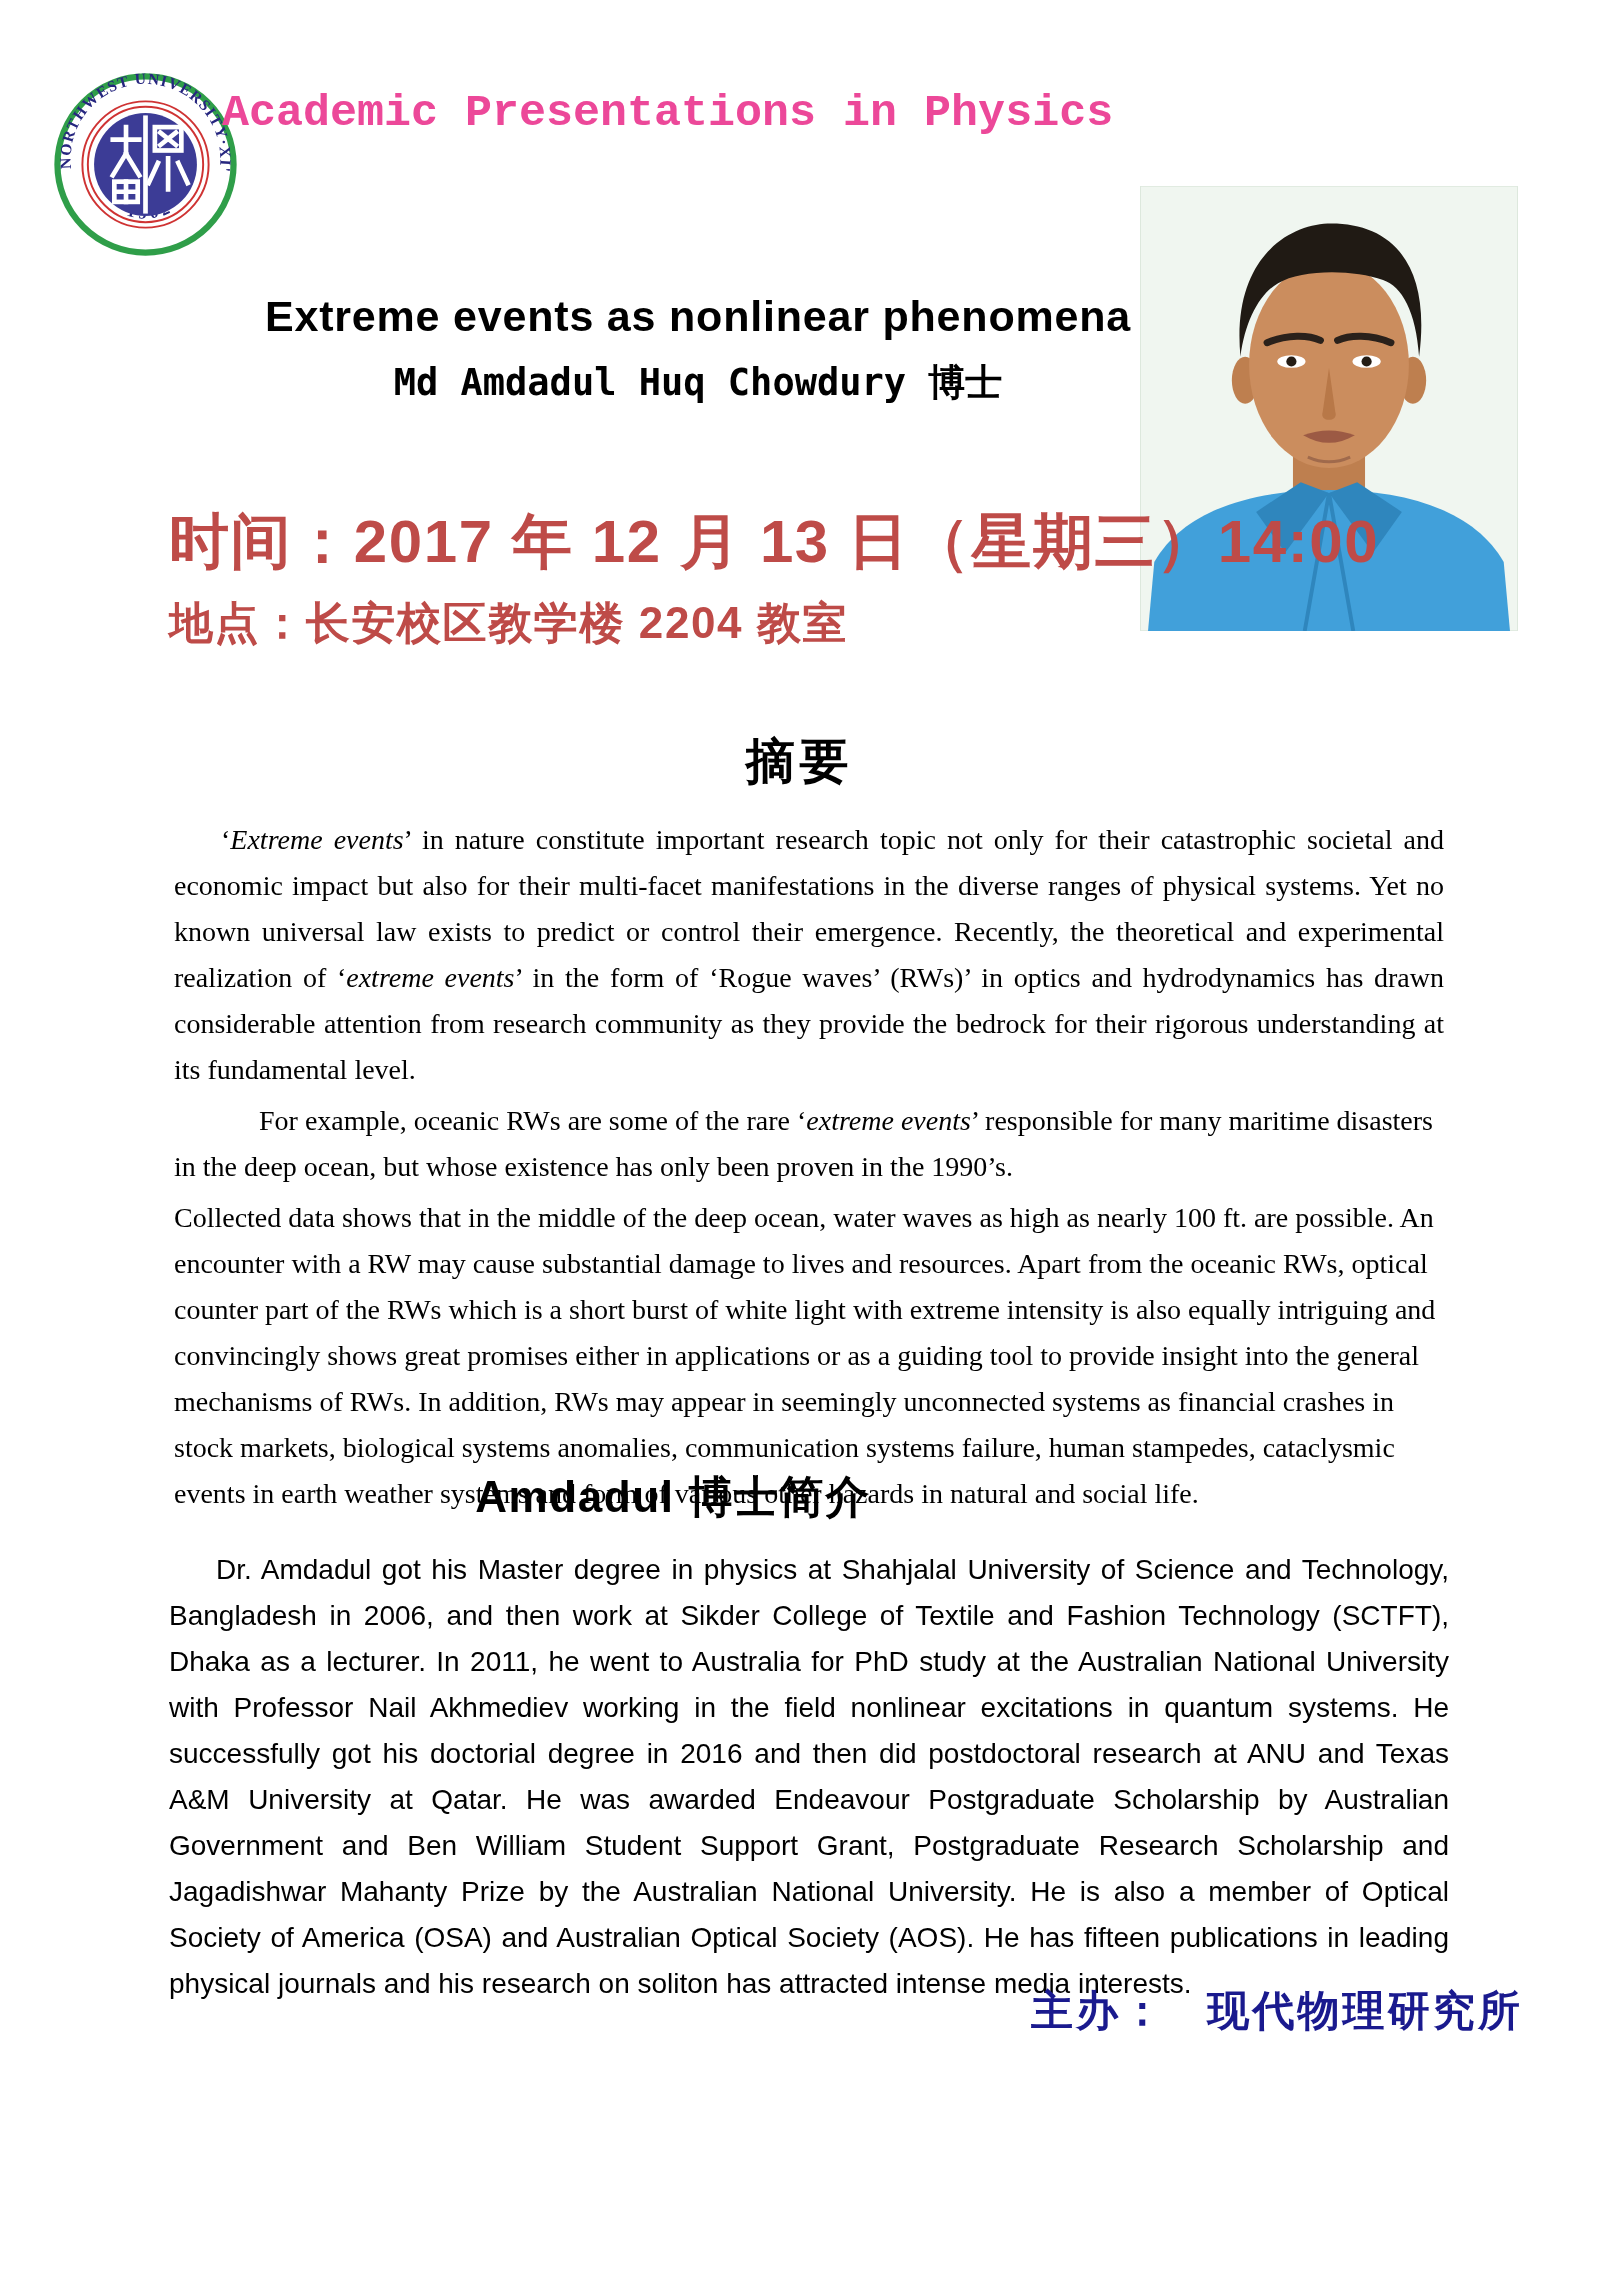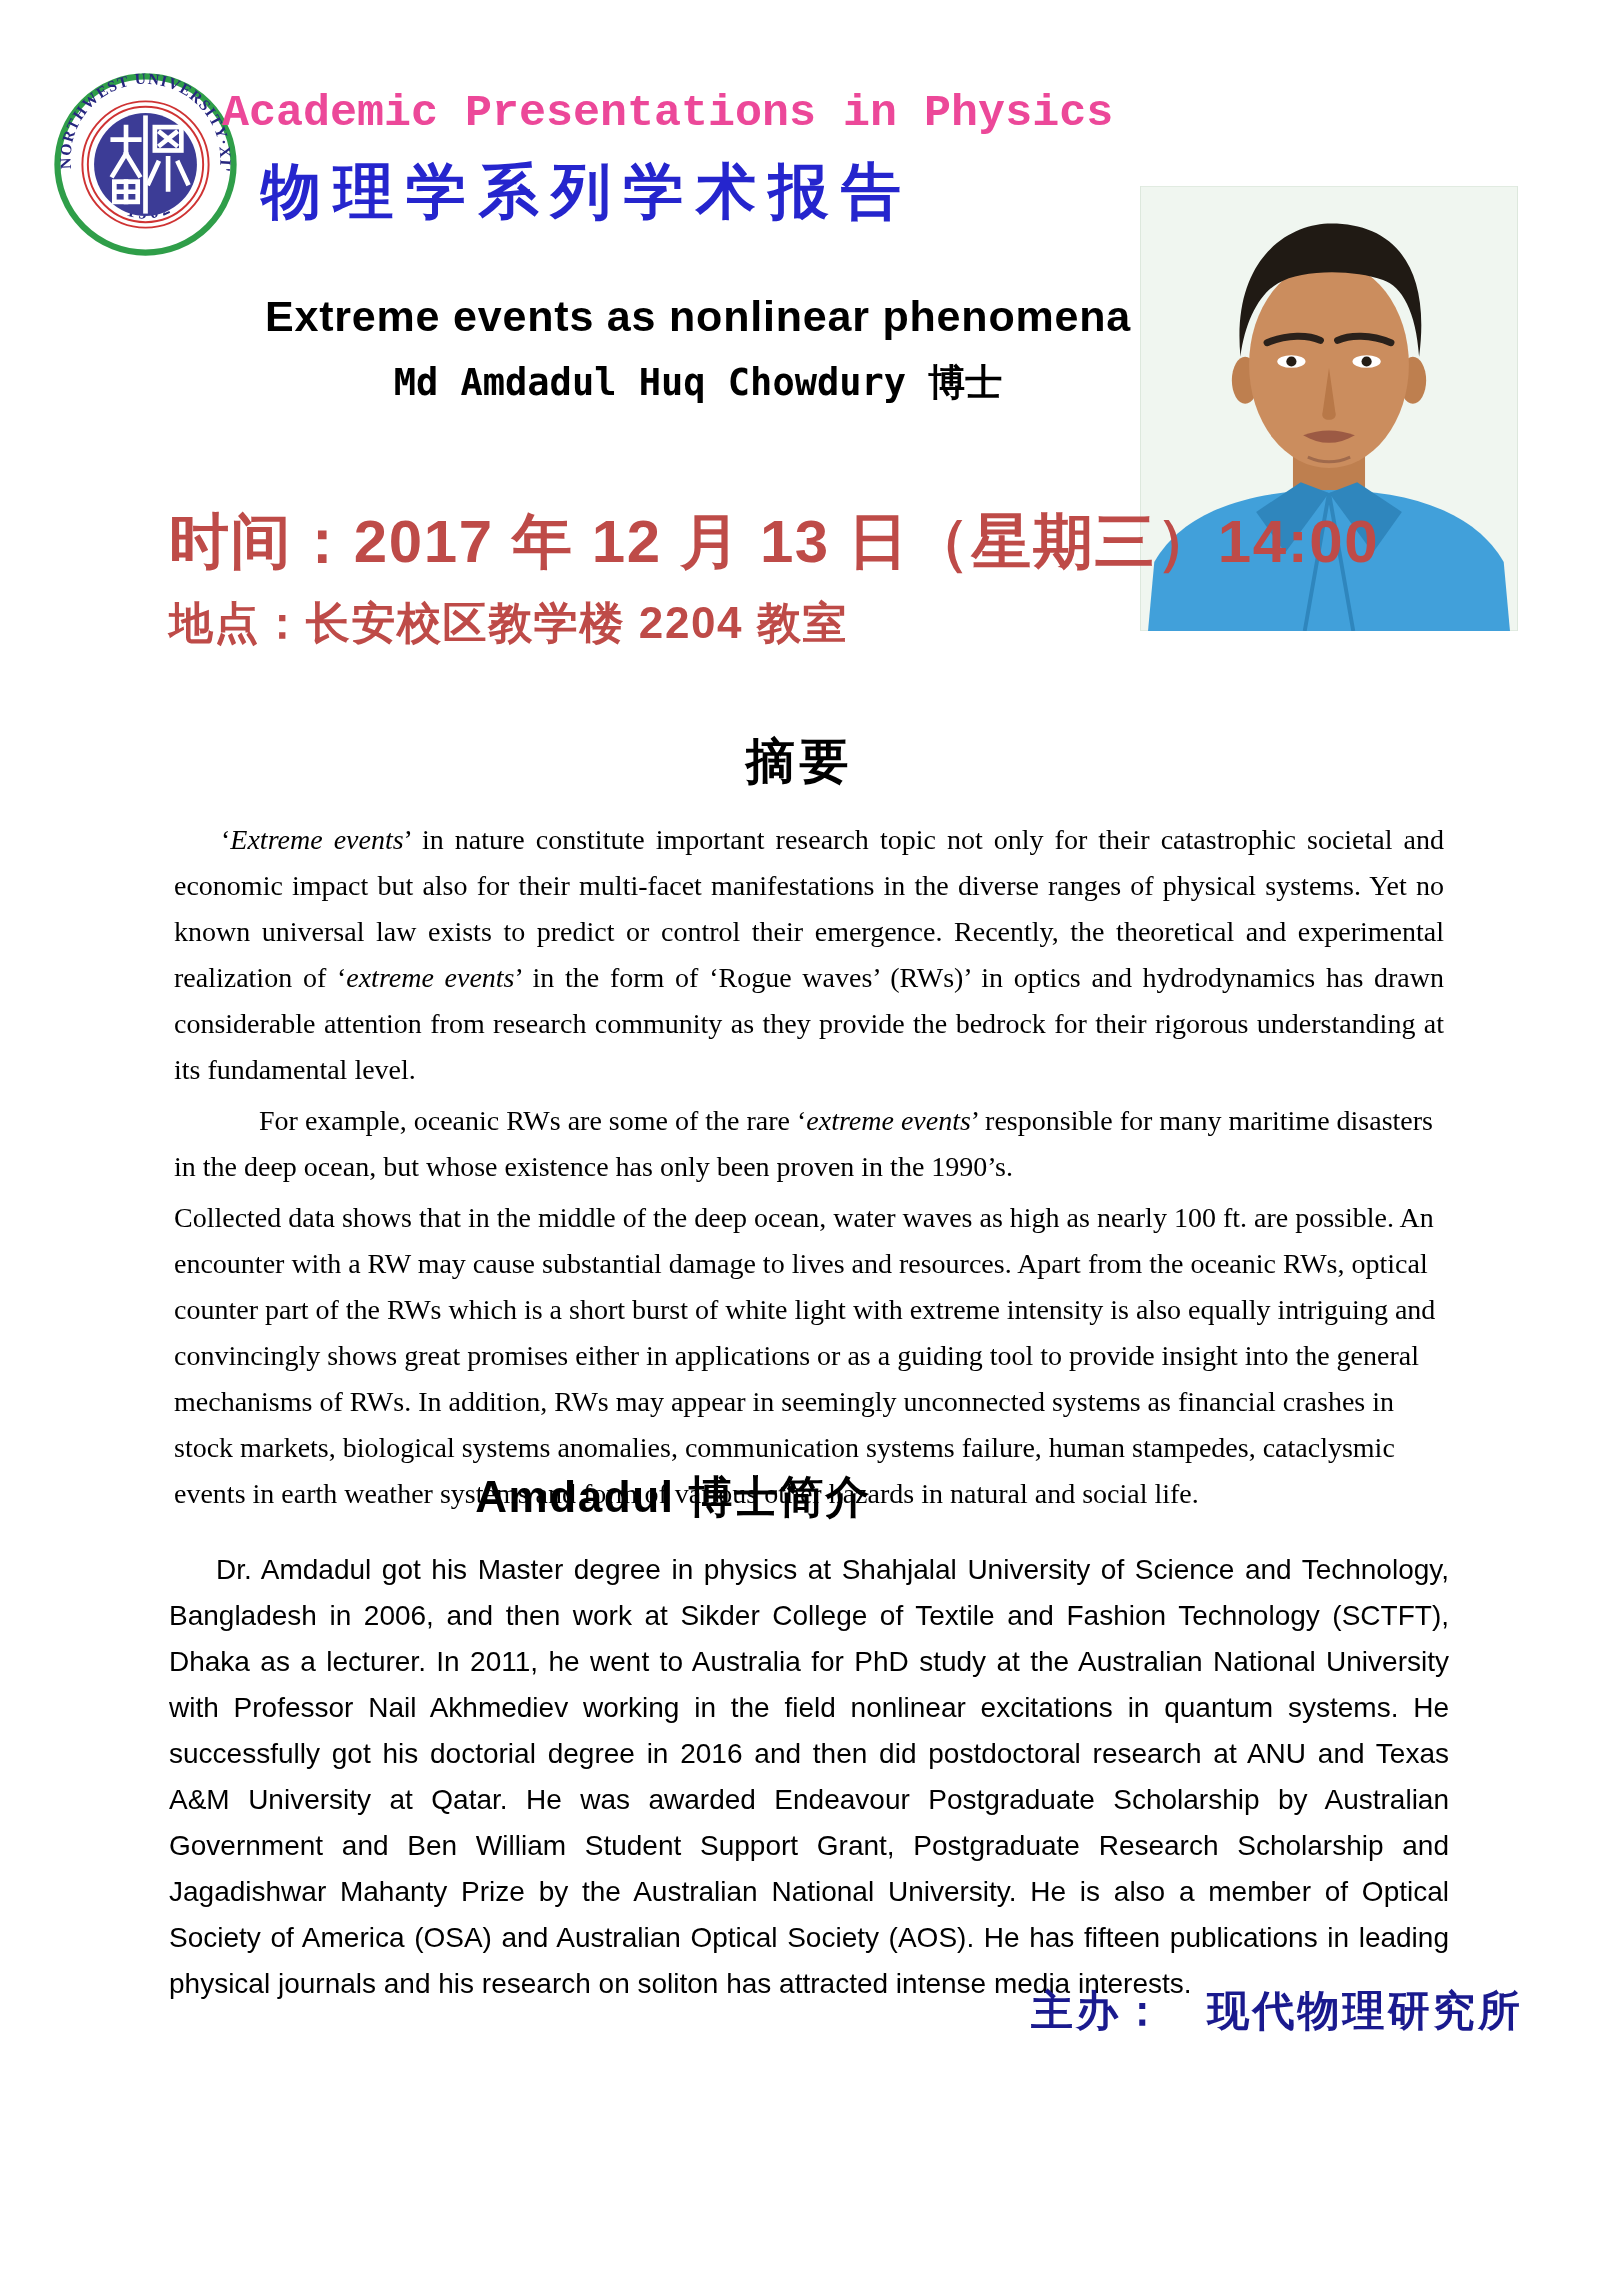--- a/index.html
+++ b/index.html
@@ -95,21 +95,20 @@
         <path d="M139 79 l20 16 M159 79 l-20 16"></path>
         <path d="M149 112 v40 M136 118 l-12 26 M162 118 l12 26"></path>
         <rect x="80" y="142" width="30" height="26"></rect>
         <path d="M80 155 h30 M95 142 v26"></path>
       </g>
     </svg>
   </div>
 
   <div class="header-text">
     <div class="header-en">Academic Presentations in Physics</div>
-    <div class="header-cn">物理学系列学术报告</div>
   </div>
 
   <div class="photo">
     <svg viewBox="0 0 482 568" width="378" height="445">
       <rect width="482" height="568" fill="#F0F6F0"></rect>
       <rect width="482" height="568" fill="none" stroke="#DDE8DD" stroke-width="2"></rect>
 
       <path d="M195 320 h92 v90 h-92 z" fill="#BE7F4F"></path>
 
       <path d="M10 568 L18 480 C55 415 140 388 241 388 C342 388 427 415 464 480 L472 568 Z" fill="#41A0DA"></path>

